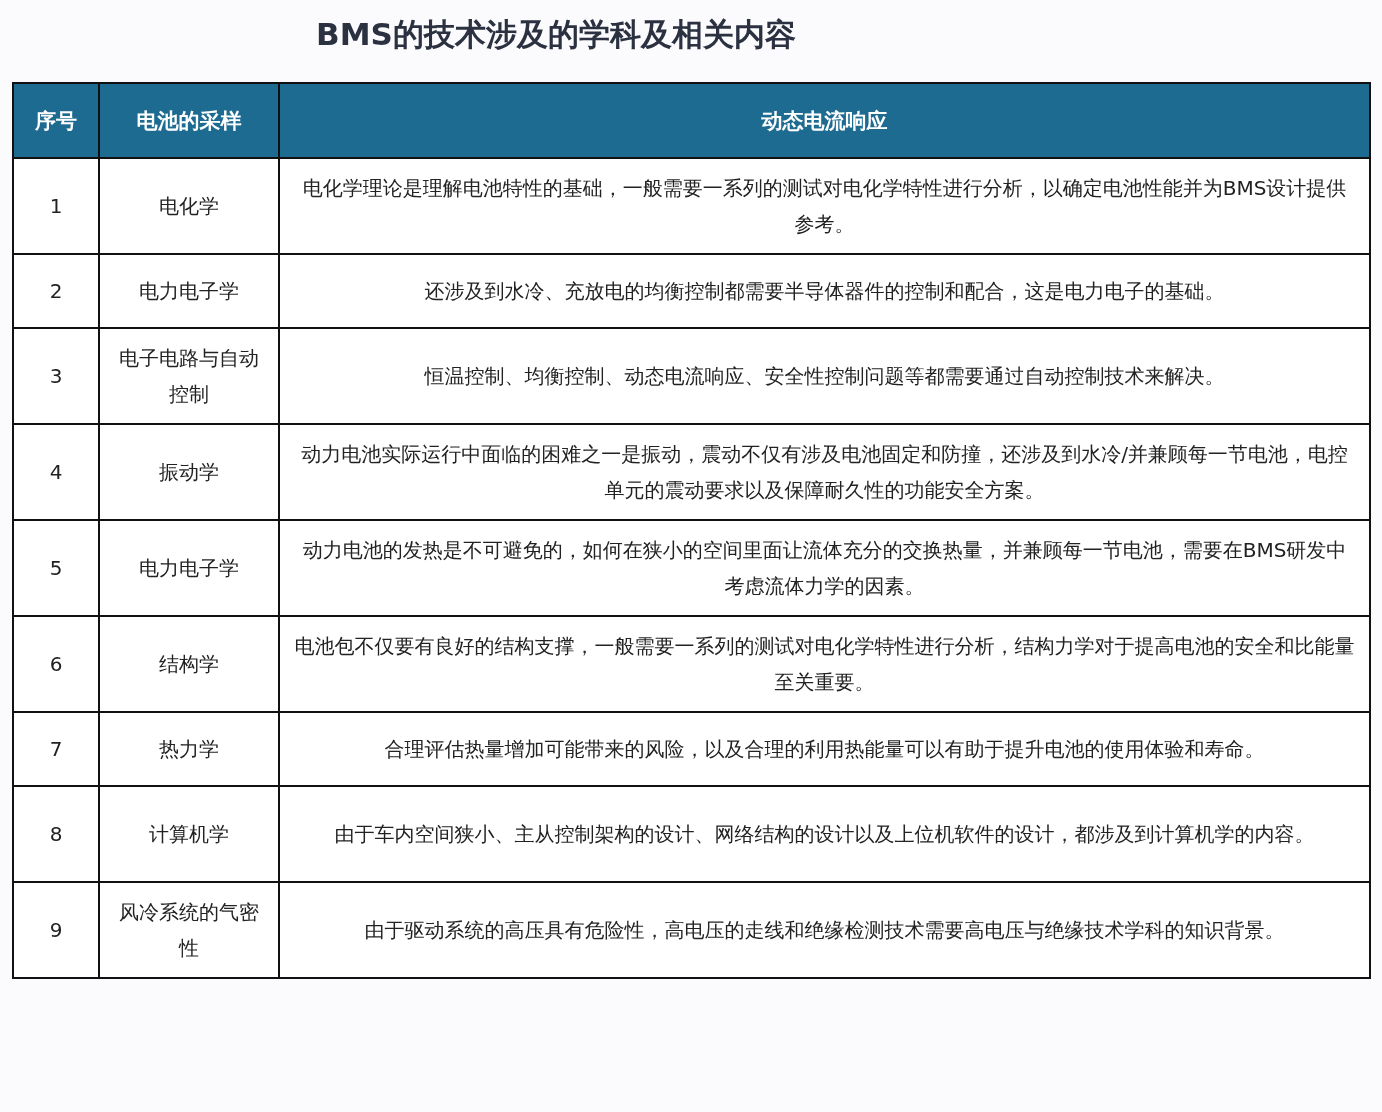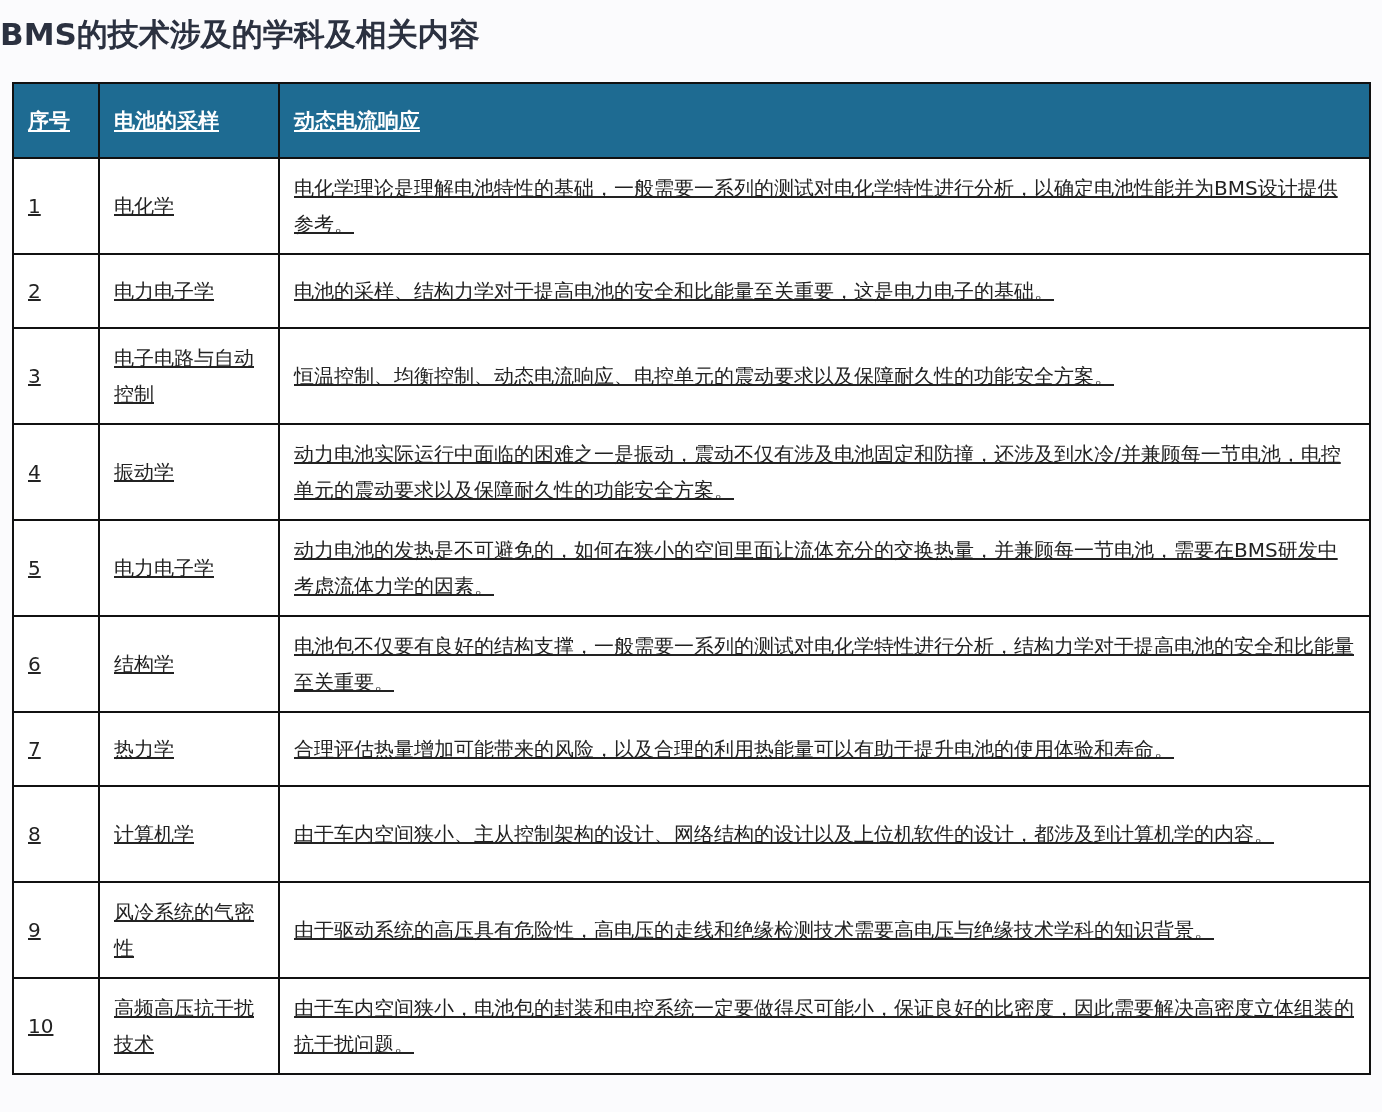--- a/index.html
+++ b/index.html
@@ -6,37 +6,37 @@
   body {
     width: 1382px; height: 1112px;
     background: #fbfbfd;
     font-family: "DejaVu Sans", "Liberation Sans", sans-serif;
     color: #222;
     position: relative;
     overflow: hidden;
   }
   .title {
     position: absolute; left: 0; top: 12px; width: 1112px;
+    text-align: center;
     font-size: 31px; font-weight: bold; color: #2b3140;
     letter-spacing: 0px;
     line-height: 44px;
   }
   table.grid {
     position: absolute; left: 12px; top: 82px;
     width: 1359px;
     border-collapse: collapse;
     table-layout: fixed;
     background: #ffffff;
   }
   table.grid th, table.grid td {
     border: 2px solid #111;
-    text-align: left;
+    text-align: center;
     vertical-align: middle;
     padding: 0 14px;
-    text-decoration: underline;
   }
   table.grid th {
     background: #1e6b92;
     color: #ffffff;
     font-weight: bold;
     font-size: 21px;
     height: 73px;
   }
   table.grid td {
     font-size: 20px;
@@ -70,26 +70,26 @@
   </thead>
   <tbody>
     <tr class="h98">
       <td class="seq">1</td>
       <td class="subj">电化学</td>
       <td>电化学理论是理解电池特性的基础，一般需要一系列的测试对电化学特性进行分析，以确定电池性能并为BMS设计提供参考。</td>
     </tr>
     <tr class="h74">
       <td class="seq">2</td>
       <td class="subj">电力电子学</td>
-      <td>电池的采样、结构力学对于提高电池的安全和比能量至关重要，这是电力电子的基础。</td>
+      <td>还涉及到水冷、充放电的均衡控制都需要半导体器件的控制和配合，这是电力电子的基础。</td>
     </tr>
     <tr class="h98">
       <td class="seq">3</td>
       <td class="subj">电子电路与自动控制</td>
-      <td>恒温控制、均衡控制、动态电流响应、电控单元的震动要求以及保障耐久性的功能安全方案。</td>
+      <td>恒温控制、均衡控制、动态电流响应、安全性控制问题等都需要通过自动控制技术来解决。</td>
     </tr>
     <tr class="h98">
       <td class="seq">4</td>
       <td class="subj">振动学</td>
       <td>动力电池实际运行中面临的困难之一是振动，震动不仅有涉及电池固定和防撞，还涉及到水冷/并兼顾每一节电池，电控单元的震动要求以及保障耐久性的功能安全方案。</td>
     </tr>
     <tr class="h98">
       <td class="seq">5</td>
       <td class="subj">电力电子学</td>
       <td>动力电池的发热是不可避免的，如何在狭小的空间里面让流体充分的交换热量，并兼顾每一节电池，需要在BMS研发中考虑流体力学的因素。</td>
@@ -107,19 +107,14 @@
     <tr class="h98">
       <td class="seq">8</td>
       <td class="subj">计算机学</td>
       <td>由于车内空间狭小、主从控制架构的设计、网络结构的设计以及上位机软件的设计，都涉及到计算机学的内容。</td>
     </tr>
     <tr class="h98">
       <td class="seq">9</td>
       <td class="subj">风冷系统的气密性</td>
       <td>由于驱动系统的高压具有危险性，高电压的走线和绝缘检测技术需要高电压与绝缘技术学科的知识背景。</td>
     </tr>
-    <tr class="h98">
-      <td class="seq">10</td>
-      <td class="subj">高频高压抗干扰技术</td>
-      <td>由于车内空间狭小，电池包的封装和电控系统一定要做得尽可能小，保证良好的比密度，因此需要解决高密度立体组装的抗干扰问题。</td>
-    </tr>
   </tbody>
 </table>
 
 </body></html>

